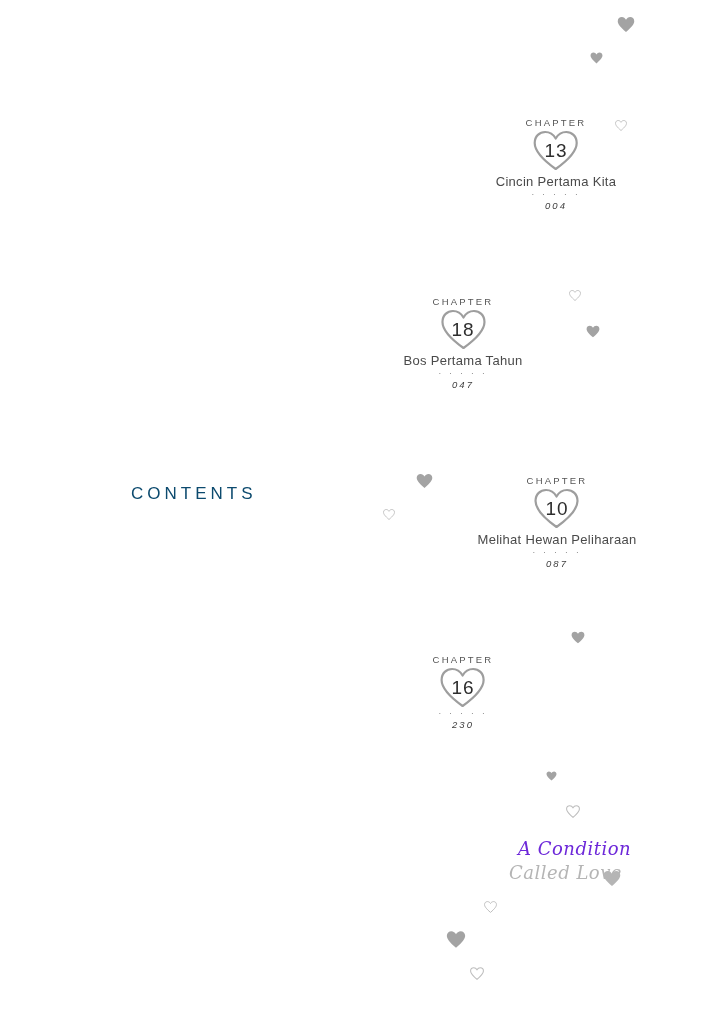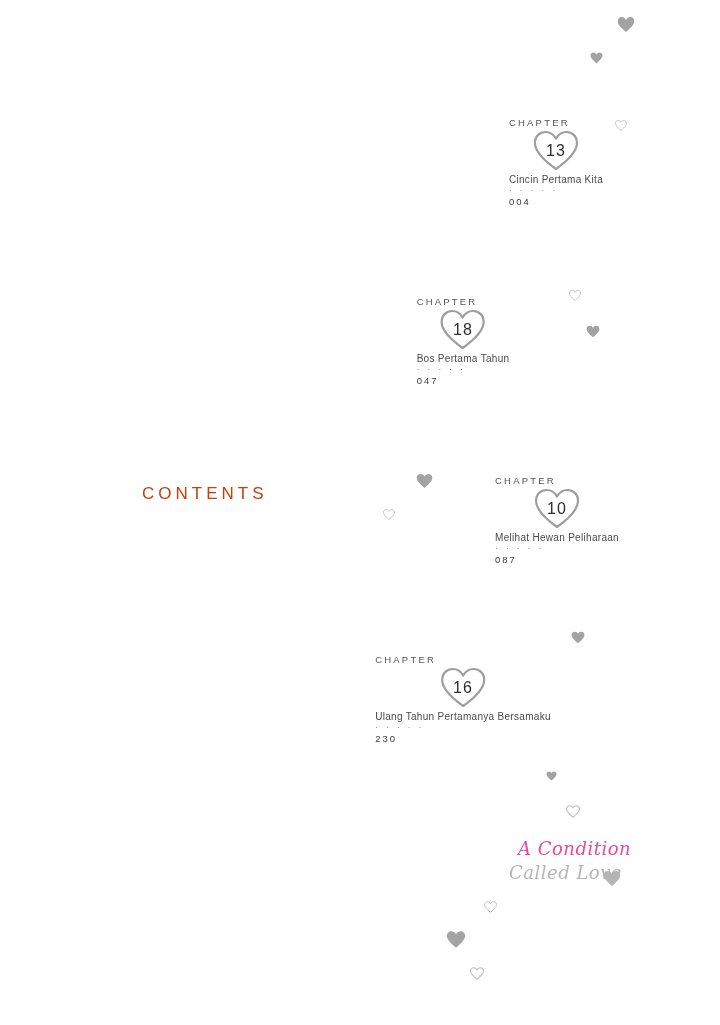--- a/index.html
+++ b/index.html
@@ -19,30 +19,29 @@
     overflow: hidden;
   }
 
   
   #contents-title {
     position: absolute;
     left: 131px;
     top: 484px;
     font-size: 17px;
     letter-spacing: 4px;
-    color: #c2410c;
+    color: #0c4a6e;
     font-family: "Liberation Sans", sans-serif;
     white-space: nowrap;
-    margin-left: 11px;
   }
 
   
   .chapter-entry {
     position: absolute;
-    text-align: left;
+    text-align: center;
     color: #4a4a4a;
     white-space: nowrap;
     transform: translateX(-50%);
   }
   .chapter-word {
     font-size: 9.5px;
     letter-spacing: 2.2px;
     color: #555;
     margin-bottom: 1px;
   }
@@ -61,43 +60,44 @@
   }
   .chapter-number {
     position: absolute;
     left: 0;
     top: 0;
     width: 48px;
     height: 42px;
     display: flex;
     align-items: center;
     justify-content: center;
-    font-size: 16px;
+    font-size: 19px;
     color: #2e2e2e;
     letter-spacing: 1px;
     padding-top: 2px;
     box-sizing: border-box;
   }
   .chapter-title {
-    font-size: 10px;
+    font-size: 13px;
     color: #4a4a4a;
     margin-top: 3px;
     letter-spacing: 0.3px;
   }
   .dots {
     font-size: 8px;
     letter-spacing: 3px;
     color: #7a7a7a;
     margin-top: 1px;
   }
   .page-num {
     font-size: 9.5px;
     letter-spacing: 2px;
     color: #3d3d3d;
     margin-top: 1px;
+    font-style: italic;
   }
 
   
   .deco-heart {
     position: absolute;
   }
   .deco-heart svg { display: block; }
 
   
   #logo {
@@ -108,21 +108,21 @@
     height: 70px;
     color: #b9b9b9;
   }
   #logo .logo-line1 {
     position: absolute;
     left: 9px;
     top: 2px;
     font-family: "DejaVu Serif", serif;
     font-size: 18px;
     font-style: italic;
-    color: #ec4899;
+    color: #6d28d9;
     letter-spacing: 0.5px;
     white-space: nowrap;
   }
   #logo .logo-line2 {
     position: absolute;
     left: 0px;
     top: 26px;
     font-family: "DejaVu Serif", serif;
     font-size: 18px;
     font-style: italic;
@@ -183,21 +183,20 @@
   </div>
 
   <div class="chapter-entry" style="left:463px; top:654px;">
     <div class="chapter-word">CHAPTER</div>
     <div class="heart-num-wrap">
       <svg viewBox="0 0 48 42" fill="none" xmlns="http://www.w3.org/2000/svg">
         <path d="M24 40 C10 30 3 22 3 14 C3 7 8 3 13.5 3 C18 3 22 6 24 9.5 C26 6 30 3 34.5 3 C40 3 45 7 45 14 C45 22 38 30 24 40 Z" stroke="#9e9e9e" stroke-width="2.2" stroke-linecap="round" stroke-linejoin="round" fill="#ffffff"></path>
       </svg>
       <div class="chapter-number">16</div>
     </div>
-    <div class="chapter-title">Ulang Tahun Pertamanya Bersamaku</div>
     <div class="dots">· · · · ·</div>
     <div class="page-num">230</div>
   </div>
 
   <div class="deco-heart" style="left:617px; top:16px;">
     <svg width="18" height="17" viewBox="0 0 24 22">
         <path d="M12 21 C4 14 1 10 1 6.5 C1 3 3.6 1 6.4 1 C8.8 1 10.9 2.6 12 4.6 C13.1 2.6 15.2 1 17.6 1 C20.4 1 23 3 23 6.5 C23 10 20 14 12 21 Z" fill="#a3a3a3"></path>
       </svg>
   </div>
   <div class="deco-heart" style="left:590px; top:52px;">

